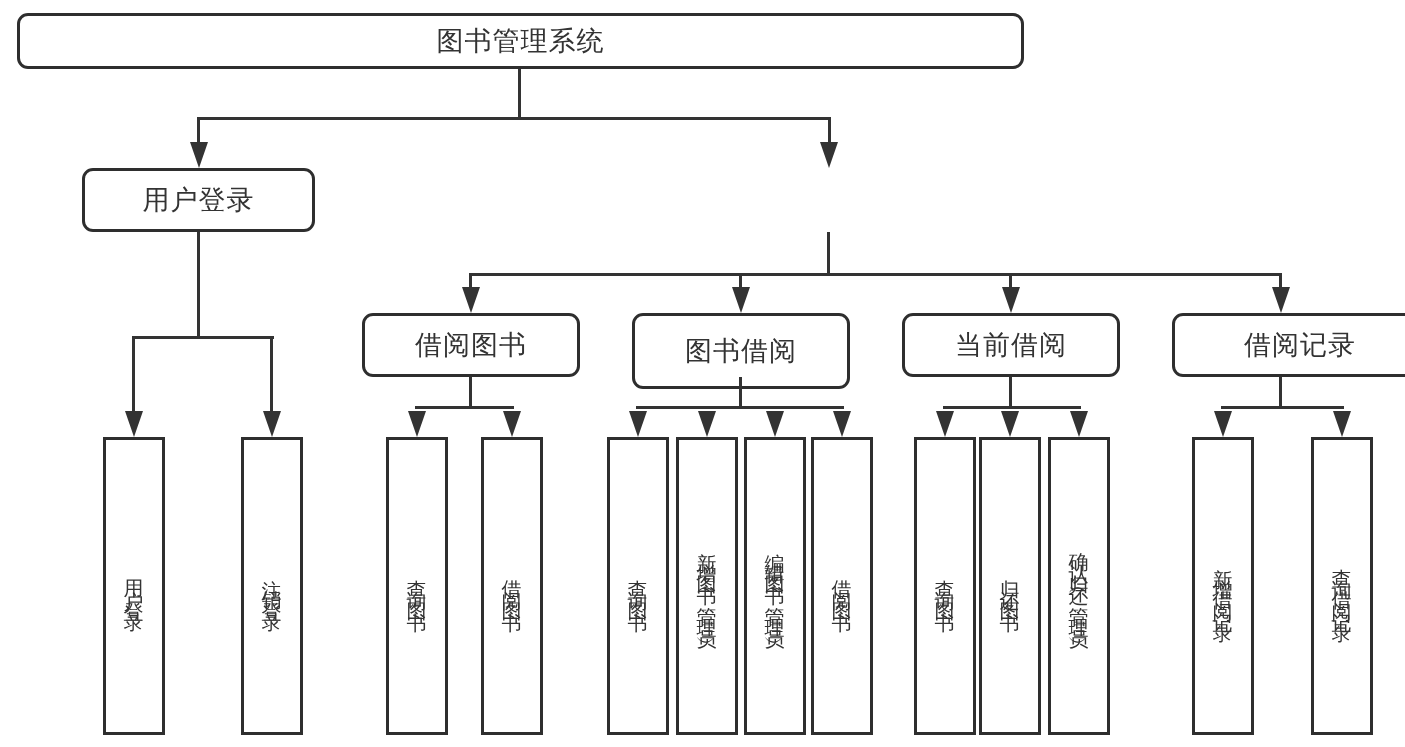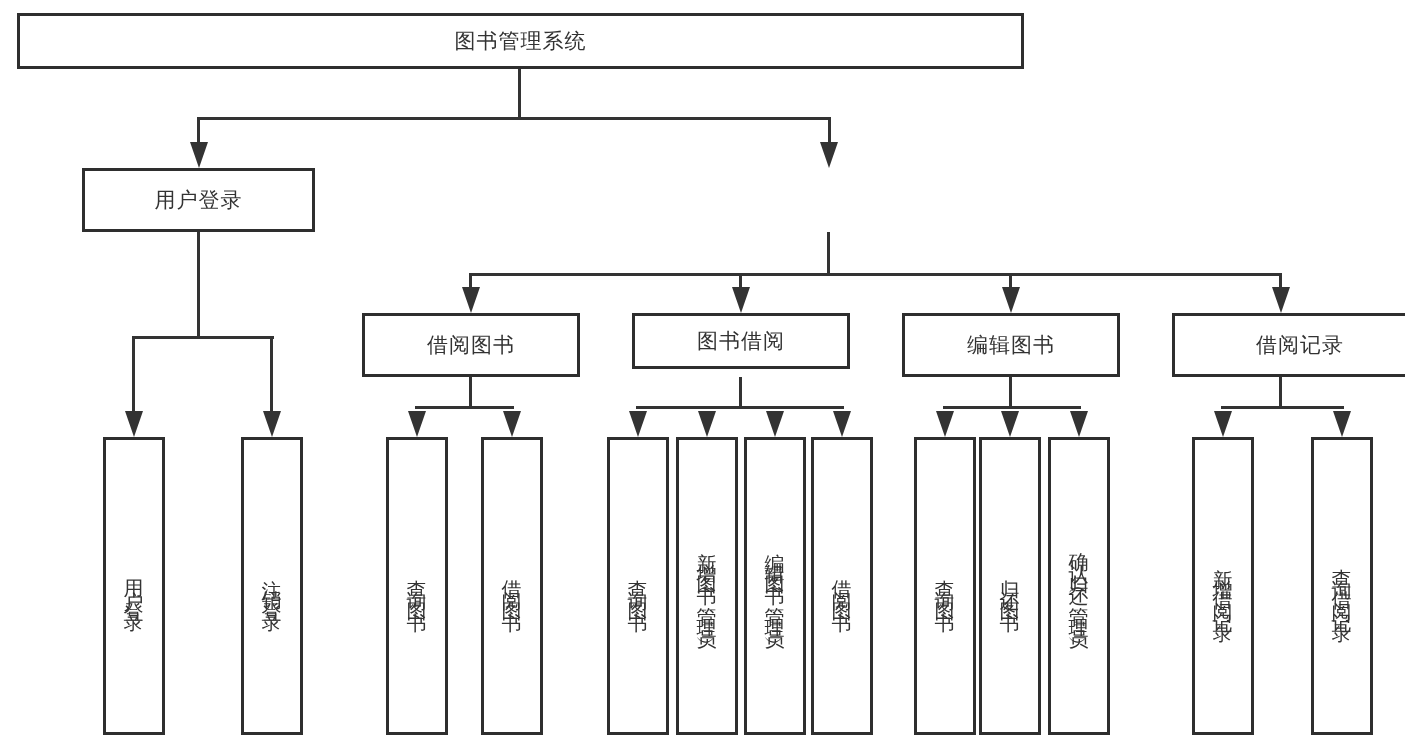--- a/index.html
+++ b/index.html
@@ -5,21 +5,21 @@
   html,body { margin:0; padding:0; background:#ffffff; }
   .stage {
     position:relative; width:1405px; height:747px; background:#ffffff;
     font-family:"Liberation Sans", sans-serif; overflow:hidden;
   }
   .box {
     position:absolute; background:#ffffff; border:3px solid #2e2e2e;
     box-sizing:border-box; display:flex; align-items:center; justify-content:center;
     color:#333333;
   }
-  .box-h { font-size:21px; letter-spacing:1px; white-space:nowrap; }
+  .box-h { font-size:27px; letter-spacing:1px; white-space:nowrap;border-radius:11px; }
   .leaf { width:62px; top:437px; height:298px; }
   .vtext {
     writing-mode:vertical-rl; text-orientation:mixed;
     font-size:20px; letter-spacing:11px; color:#333333; line-height:1;
   }
   .vl { position:absolute; width:3px; background:#333333; }
   .hl { position:absolute; height:3px; background:#333333; }
   .ar {
     position:absolute; width:0; height:0;
     border-left:9px solid transparent; border-right:9px solid transparent;
@@ -64,25 +64,25 @@
   <div class="vl" style="left:739px; top:273px; height:16px;"></div>
   <div class="ar" style="left:732px; top:287px;"></div>
   <div class="vl" style="left:1009px; top:273px; height:16px;"></div>
   <div class="ar" style="left:1002px; top:287px;"></div>
   <div class="vl" style="left:1279px; top:273px; height:16px;"></div>
   <div class="ar" style="left:1272px; top:287px;"></div>
 
   <div class="box box-h" style="left:362px; top:313px; width:218px; height:64px;">
     <span>借阅图书</span>
   </div>
-  <div class="box box-h" style="left:632px; top:313px; width:218px; height:56px;">
+  <div class="box box-h" style="left:632px; top:313px; width:218px; height:76px;">
     <span>图书借阅</span>
   </div>
   <div class="box box-h" style="left:902px; top:313px; width:218px; height:64px;">
-    <span>编辑图书</span>
+    <span>当前借阅</span>
   </div>
   <div class="box box-h" style="left:1172px; top:313px; width:256px; height:64px;">
     <span>借阅记录</span>
   </div>
 
   <div class="vl" style="left:469px; top:377px; height:30px;"></div>
   <div class="hl" style="left:415px; top:406px; width:99px;"></div>
   <div class="ar" style="left:408px; top:411px;"></div>
   <div class="ar" style="left:503px; top:411px;"></div>
 

